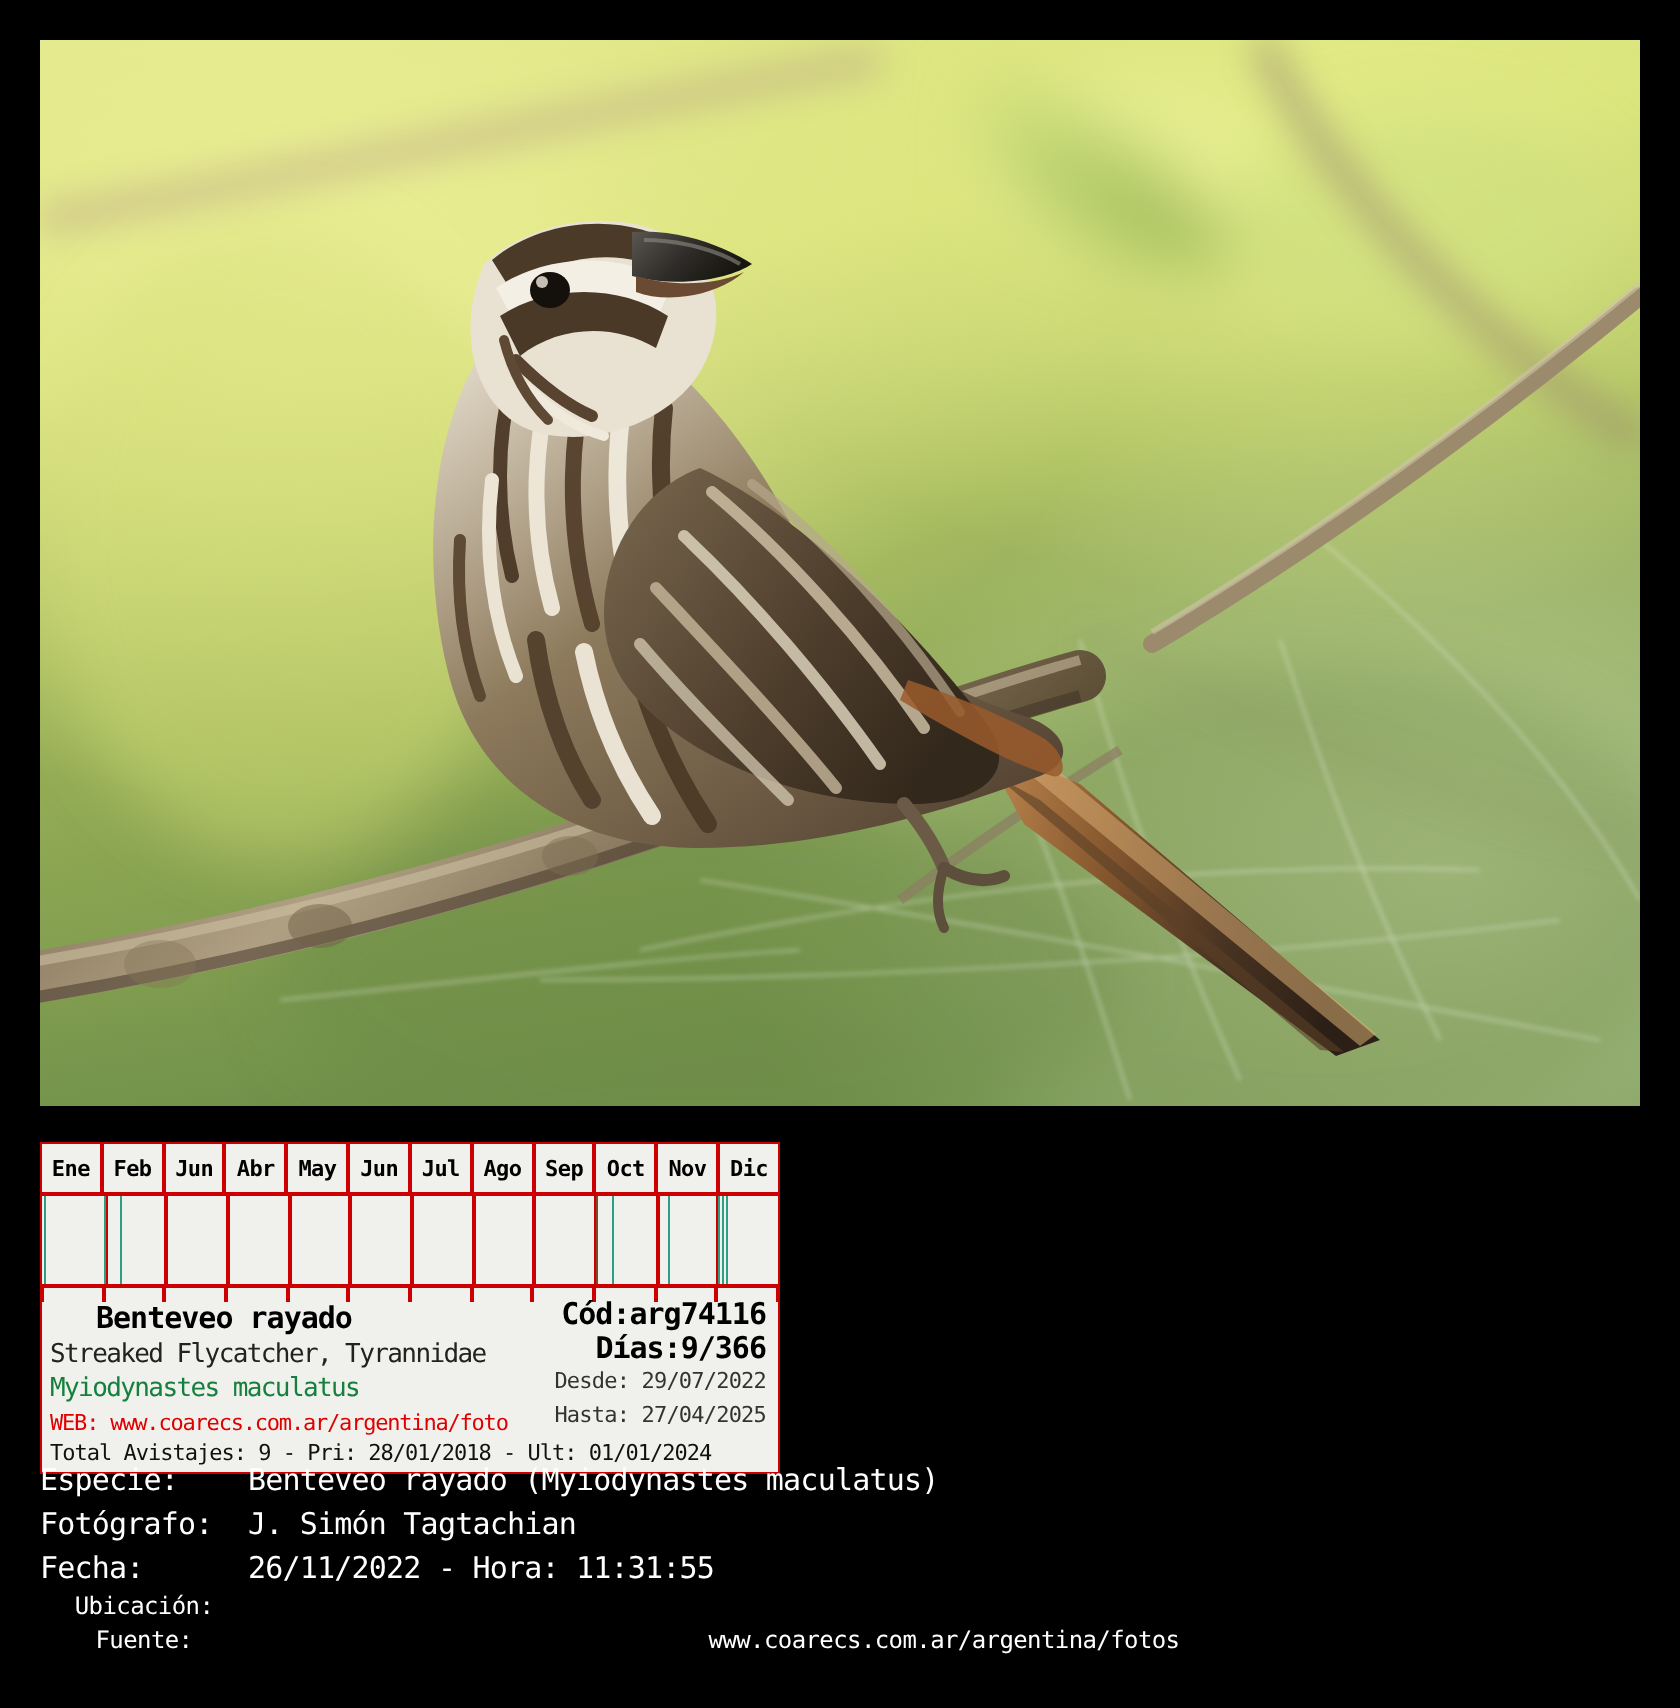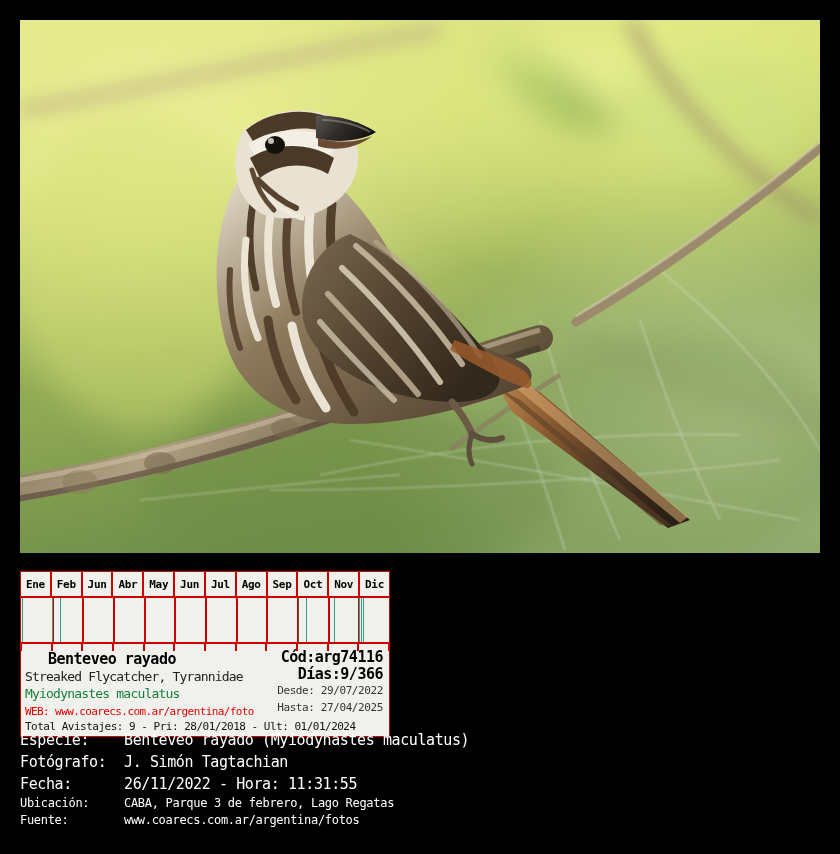--- a/index.html
+++ b/index.html
@@ -68,21 +68,21 @@
   }
   .right-abs{position:absolute;right:2px;top:0;text-align:left;}
   .r-cod{font:bold 15px/17px "DejaVu Sans Mono","Liberation Mono",monospace;color:#000;letter-spacing:-0.5px;}
   .r-dias{font:bold 15px/17px "DejaVu Sans Mono","Liberation Mono",monospace;color:#000;letter-spacing:-0.5px;}
   .r-small{font:11px/16px "DejaVu Sans Mono","Liberation Mono",monospace;color:#333;letter-spacing:-0.4px;}
 
   
   .meta{position:absolute;left:20px;top:729px;width:800px;color:#fff;}
   .mrow{display:flex;align-items:baseline;}
   .mrow.big{font:15px/22px "DejaVu Sans Mono","Liberation Mono",monospace;letter-spacing:-0.4px;}
-  .mrow.small{font:12px/17px "DejaVu Sans Mono","Liberation Mono",monospace;letter-spacing:-0.3px;}
+  .mrow.small{font:12px/17px "DejaVu Sans Mono","Liberation Mono",monospace;letter-spacing:-0.3px;text-align:center;}
   .mlabel{flex:0 0 auto;}
   .mrow.big .mlabel{width:104px;}
   .mrow.small .mlabel{width:104px;}
   .mval{flex:1 1 auto;}
 </style>
 </head>
 <body>
 
 <div id="root">
 
@@ -353,21 +353,20 @@
       <div class="mrow big">
         <span class="mlabel">Fotógrafo:</span>
         <span class="mval">J. Simón Tagtachian</span>
       </div>
       <div class="mrow big">
         <span class="mlabel">Fecha:</span>
         <span class="mval">26/11/2022 - Hora: 11:31:55</span>
       </div>
       <div class="mrow small">
         <span class="mlabel">Ubicación:</span>
-        <span class="mval">CABA, Parque 3 de febrero, Lago Regatas</span>
       </div>
       <div class="mrow small">
         <span class="mlabel">Fuente:</span>
         <span class="mval">www.coarecs.com.ar/argentina/fotos</span>
       </div>
     </div>
 
 </div>
 
 </body></html>

